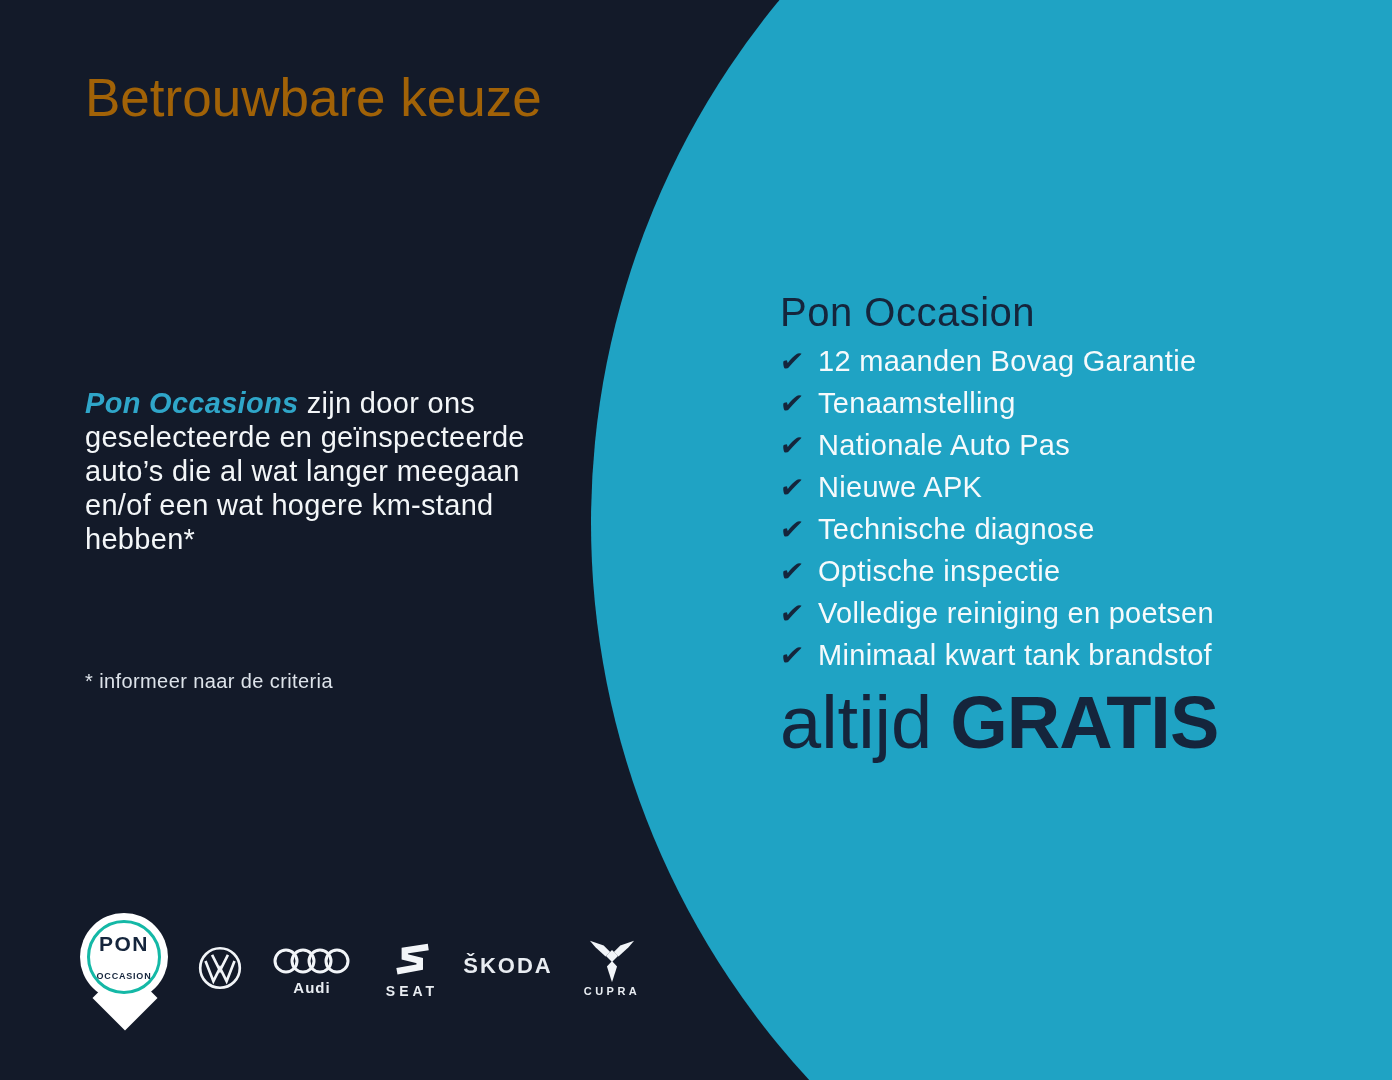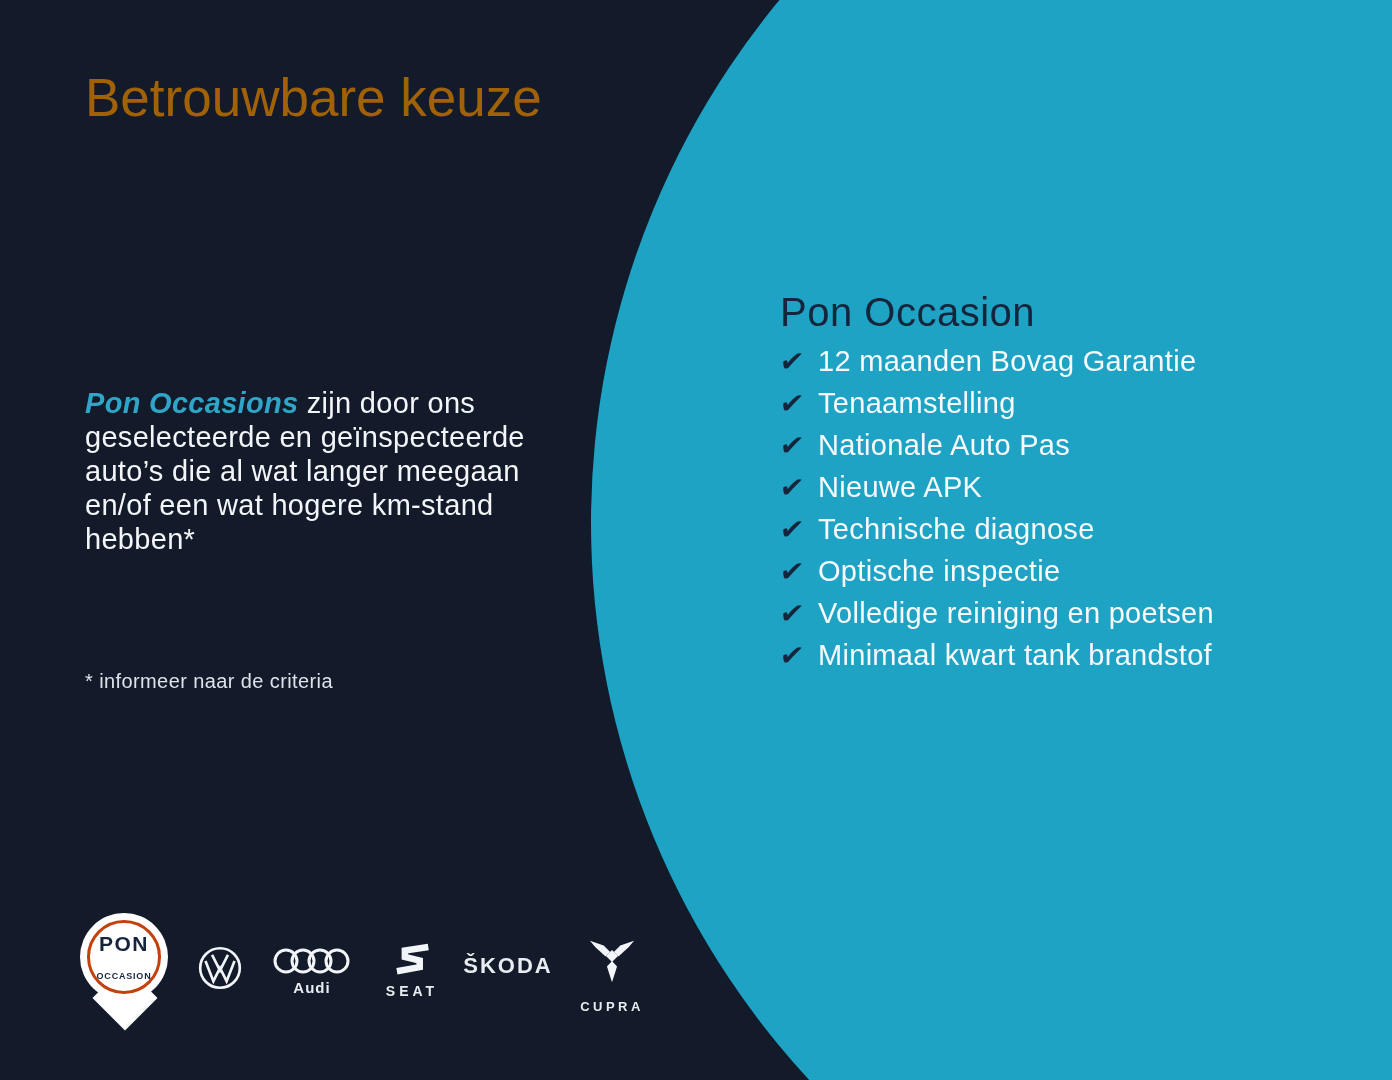--- a/index.html
+++ b/index.html
@@ -150,39 +150,39 @@
   .pin-tail {
     position: absolute; left: 22px; top: 62px;
     width: 46px; height: 46px;
     background: #ffffff;
     transform: rotate(45deg);
     z-index: 1;
   }
   .pin-inner {
     position: absolute; left: 7px; top: 7px;
     width: 74px; height: 74px;
-    border: 3px solid #c2410c;
+    border: 3px solid #14b8a6;
     border-radius: 50%;
     background: #ffffff;
     z-index: 3;
     display: flex; flex-direction: column;
     align-items: center; justify-content: center;
   }
   .pin-line1 { font-size: 21px; font-weight: 800; letter-spacing: 1.5px; color: #15253c; line-height: 1; }
   .pin-line2 { font-size: 9px; font-weight: 800; letter-spacing: 0.8px; color: #15253c; line-height: 1; margin-top: 18px; }
 
   .brand-vw   { left: 198px; top: 946px; width: 44px; }
   .brand-audi { left: 272px; top: 947px; width: 80px; }
   .brand-audi .brand-label { font-size: 15px; letter-spacing: 1px; margin-top: 4px; }
   .brand-seat { left: 382px; top: 941px; width: 60px; }
   .brand-seat .brand-label { font-size: 14px; letter-spacing: 4px; margin-top: 4px; }
   .brand-skoda { left: 458px; top: 953px; width: 100px; }
   .brand-skoda .brand-label { font-size: 22px; letter-spacing: 2px; }
   .brand-cupra { left: 576px; top: 940px; width: 72px; }
-  .brand-cupra .brand-label { font-size: 13px; letter-spacing: 3.5px; margin-top: 15px; }
+  .brand-cupra .brand-label { font-size: 11px; letter-spacing: 3.5px; margin-top: 1px; }
 
   svg { display: block; margin: 0 auto; }
 </style>
 </head>
 <body>
 
 <div class="poster">
 
   <div class="teal-circle"></div>
 
@@ -227,20 +227,23 @@
         <span class="check">✔</span>
         <span>Volledige reiniging en poetsen</span>
       </li>
       <li>
         <span class="check">✔</span>
         <span>Minimaal kwart tank brandstof</span>
       </li>
     </ul>
   </section>
 
+  <div class="always-free">
+    <span class="always-regular">altijd</span><span class="always-bold">GRATIS</span>
+  </div>
 
   <div class="brand brand-pon">
     <div class="pin-tail"></div>
     <div class="pin-head"></div>
     <div class="pin-inner">
       <span class="pin-line1">PON</span>
       <span class="pin-line2">OCCASION</span>
     </div>
   </div>
 

